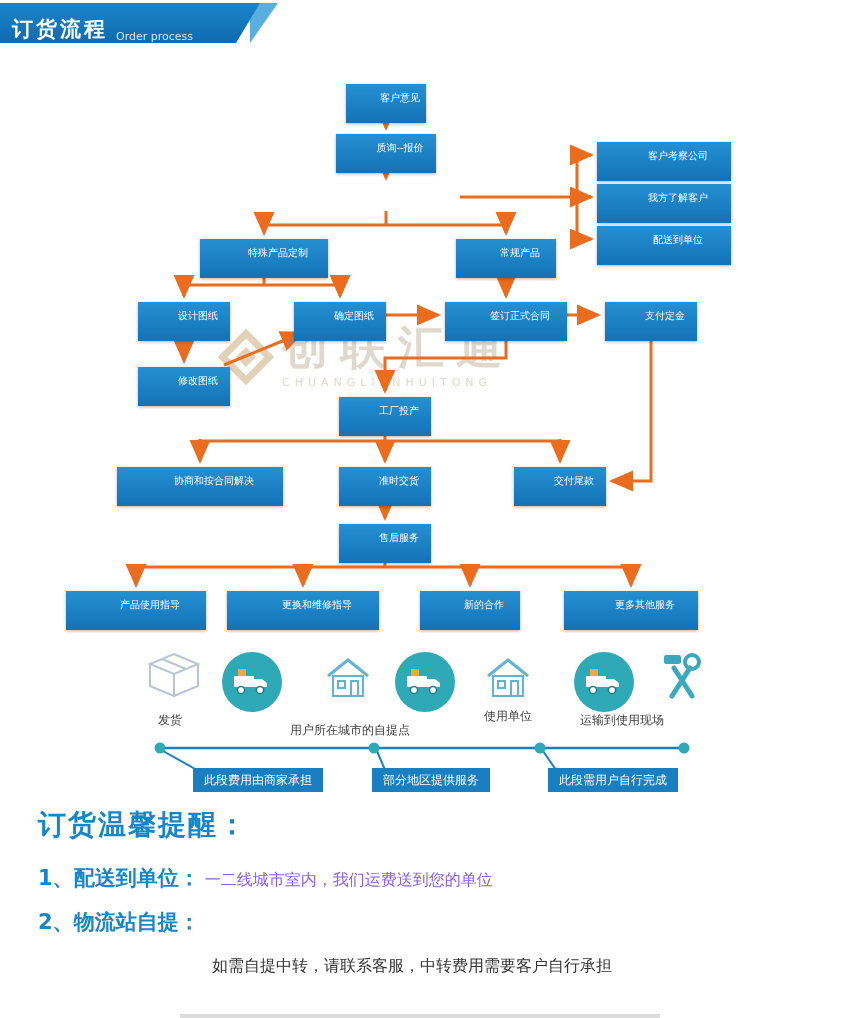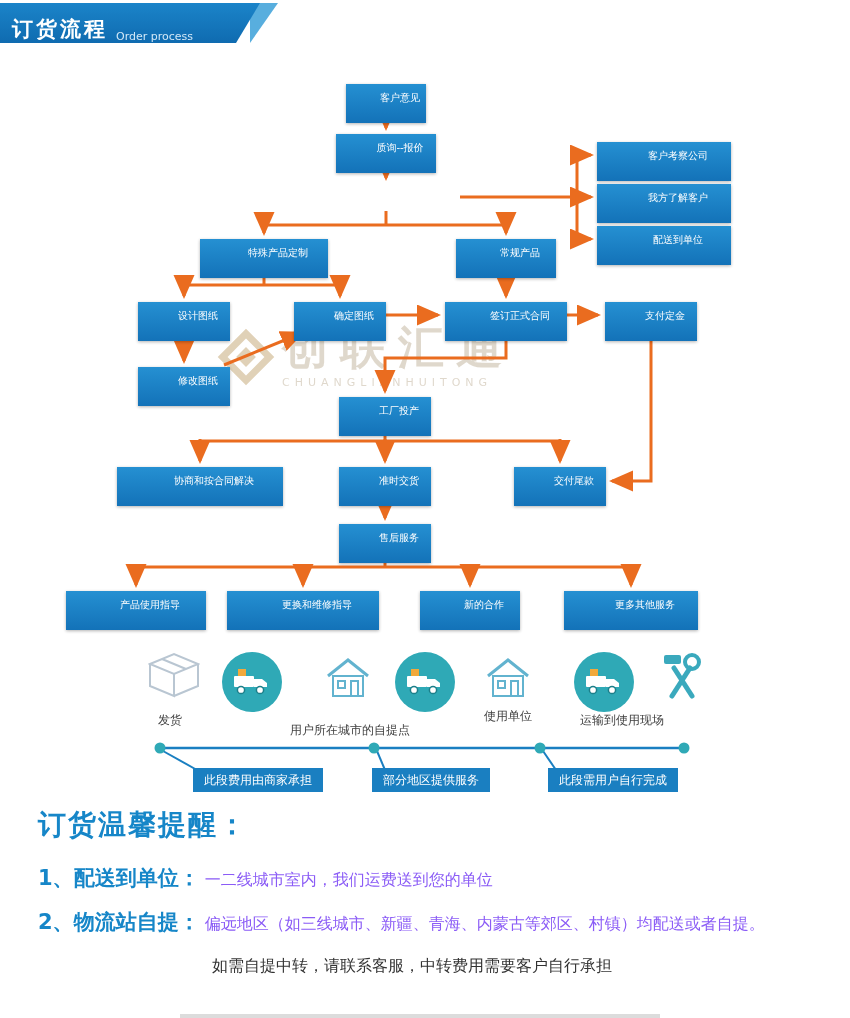--- a/index.html
+++ b/index.html
@@ -225,20 +225,19 @@
 
   <div class="rem-item" style="top:864px">
     <span class="rem-num">1、</span>
     <span class="rem-label">配送到单位：</span>
     <span class="rem-text">一二线城市室内，我们运费送到您的单位</span>
   </div>
 
   <div class="rem-item" style="top:908px">
     <span class="rem-num">2、</span>
     <span class="rem-label">物流站自提：</span>
-    <span class="rem-text">偏远地区（如三线城市、新疆、青海、内蒙古等郊区、村镇）均配送或者自提。</span>
   </div>
 
   <div class="rem-note">如需自提中转，请联系客服，中转费用需要客户自行承担</div>
 
   <div class="next-section-edge"></div>
 
 </div>
 
 </body></html>

